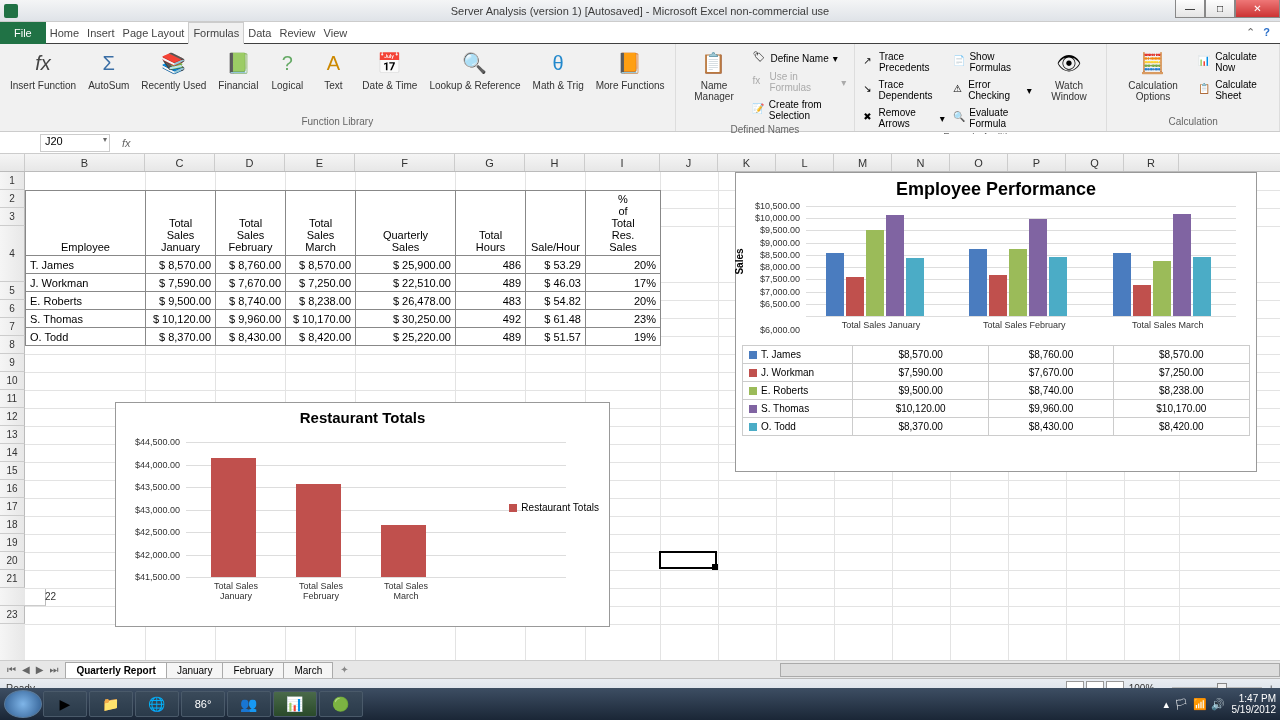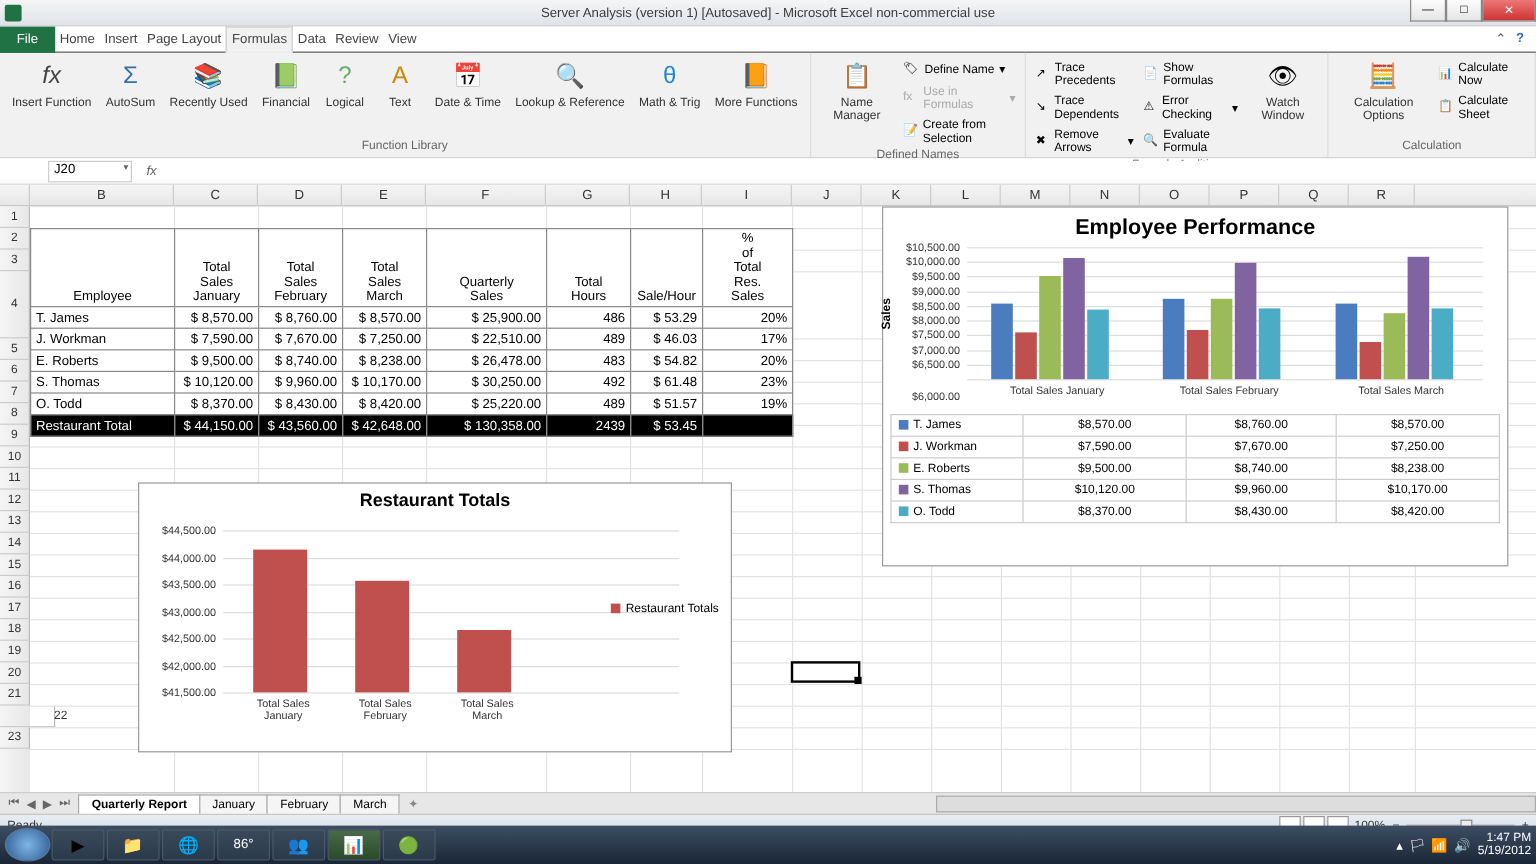--- a/index.html
+++ b/index.html
@@ -396,30 +396,20 @@
             <tr>
               <td>O. Todd</td>
               <td class="num"><span class="d">$</span> 8,370.00</td>
               <td class="num"><span class="d">$</span> 8,430.00</td>
               <td class="num"><span class="d">$</span> 8,420.00</td>
               <td class="num"><span class="d">$</span> 25,220.00</td>
               <td class="num">489</td>
               <td class="num"><span class="d">$</span> 51.57</td>
               <td class="num">19%</td>
             </tr>
-            <tr class="total">
-              <td>Restaurant Total</td>
-              <td class="num"><span class="d">$</span> 44,150.00</td>
-              <td class="num"><span class="d">$</span> 43,560.00</td>
-              <td class="num"><span class="d">$</span> 42,648.00</td>
-              <td class="num"><span class="d">$</span> 130,358.00</td>
-              <td class="num">2439</td>
-              <td class="num"><span class="d">$</span> 53.45</td>
-              <td class="empty-black"></td>
-            </tr>
           </tbody>
         </table>
 
       <div class="selected-cell" id="selcell" style="left: 634px; top: 379px; width: 58px; height: 18px;"></div>
 
       <div class="chart-box" id="chart1" style="left:90px;top:230px;width:495px;height:225px">
         <div class="chart-title">Restaurant Totals</div>
         <div class="chart-area" id="chart1-area" style="height:180px">
             <div class="axis-label" style="right: 429px; top: 5px;">$44,500.00</div>
             <div style="position: absolute; left: 70px; top: 10px; width: 380px; height: 1px; background: rgb(221, 221, 221);"></div>

